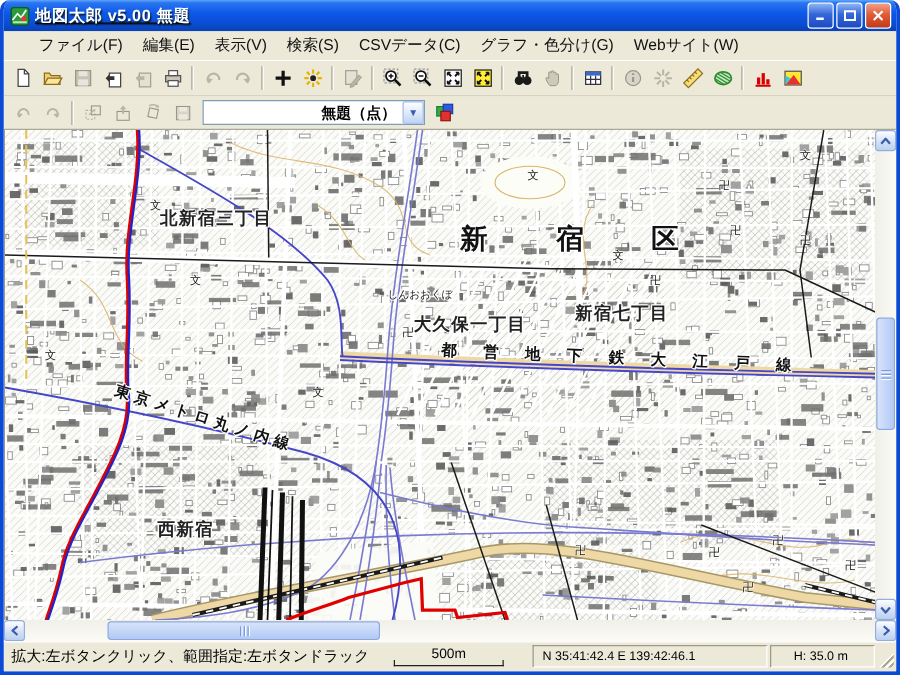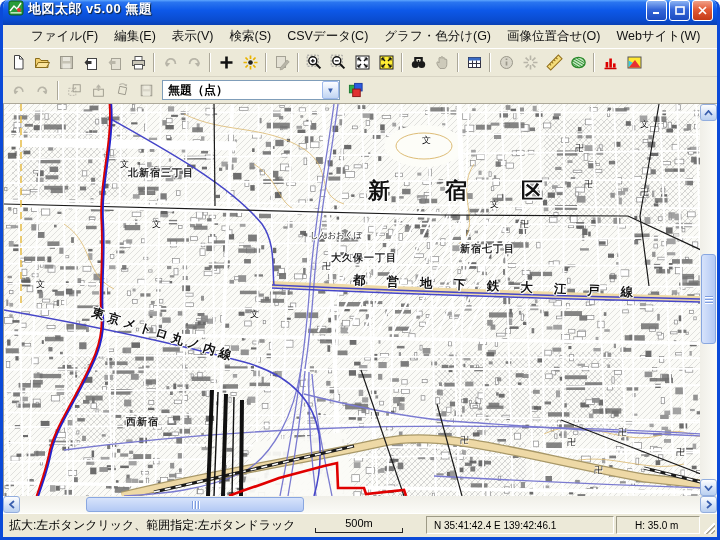--- a/index.html
+++ b/index.html
@@ -2,53 +2,53 @@
 <html><head>
 <meta charset="utf-8">
 <style>
   html,body{margin:0;padding:0;background:#fff;}
   *{box-sizing:border-box;}
   body{font-family:"Liberation Sans",sans-serif;-webkit-font-smoothing:antialiased;}
   .window{position:relative;width:720px;height:540px;display:flex;flex-direction:column;
     border-left:3px solid #0b4ad8;border-right:3px solid #0b4ad8;border-bottom:3px solid #0b4ad8;
     border-radius:8px 8px 0 0;overflow:hidden;background:#ece9d8;}
   
-  .titlebar{flex:0 0 25px;display:flex;align-items:flex-start;padding:0 4px 0 5px;
-    background:linear-gradient(180deg,#5ea7ff 0%,#2a75f0 9%,#0d58e8 42%,#0a4cd0 80%,#0a40b4 100%);}
+  .titlebar{flex:0 0 25px;display:flex;align-items:center;padding:0 4px 0 5px;
+    background:linear-gradient(180deg,#5ea7ff 0%,#2a75f0 9%,#0d58e8 42%,#0a4cd0 80%,#0a40b4 100%);text-decoration:underline;}
   .titlebar .appicon{width:16px;height:16px;margin-right:4px;}
   .titlebar .title{color:#fff;font-size:13px;font-weight:bold;text-shadow:1px 1px 1px #123;letter-spacing:.5px;flex:1;
     white-space:nowrap;overflow:hidden;}
   .winbtn{width:21px;height:21px;margin-left:2px;border:1px solid #fff;border-radius:3px;
     display:flex;align-items:center;justify-content:center;color:#fff;font-size:11px;font-weight:bold;line-height:1;
     background:linear-gradient(180deg,#8db4f4 0%,#3566d8 45%,#1c4bc0 100%);padding:0;}
   .winbtn.close{background:linear-gradient(180deg,#f0a088 0%,#e25b36 45%,#c43a17 100%);}
   
   .menubar{flex:0 0 22px;display:flex;align-items:center;background:#ece9d8;border-bottom:1px solid #fff;padding-left:20px;}
   .menuitem{font-size:12.5px;color:#111;padding:3px 8px;white-space:nowrap;}
   
-  .toolbar{display:flex;align-items:center;background:#ece9d8;padding-left:3px;}
+  .toolbar{display:flex;align-items:center;background:#ece9d8;padding-left:3px;text-align:right;}
   .tb1{flex:0 0 28px;border-bottom:1px solid #d8d4c4;}
   .tb2{flex:0 0 27px;border-bottom:1px solid #aca899;}
   button.tb{width:24px;height:23px;border:1px solid transparent;background:transparent;padding:1px;margin:0;
     display:flex;align-items:center;justify-content:center;}
   .sep{width:2px;height:19px;border-left:1px solid #aca899;border-right:1px solid #fff;margin:0 3px;}
   .combo{display:flex;align-items:center;width:178px;height:20px;border:1px solid #7f9db9;background:#fff;margin:0 4px;}
   .combo .val{flex:1;font-size:12px;font-weight:bold;padding:0 5px;white-space:nowrap;overflow:hidden;}
   .combo .drop{width:17px;height:18px;display:flex;align-items:center;justify-content:center;
     border:1px solid #9db9eb;border-radius:2px;background:linear-gradient(180deg,#fdfeff,#d9e6f9 60%,#c0d4f2);
     color:#3a5fae;font-size:8px;}
   
   .maprow{flex:0 0 392px;display:flex;}
   .mapwrap{position:relative;width:697px;height:392px;background:#fafaf6;overflow:hidden;border-left:1px solid #999;cursor:crosshair;}
   .mapwrap svg.mapcanvas{position:absolute;left:0;top:0;}
   .maplabel{position:absolute;color:#111;white-space:nowrap;pointer-events:none;
     text-shadow:1px 0 0 #fff,-1px 0 0 #fff,0 1px 0 #fff,0 -1px 0 #fff,1px 1px 0 #fff,-1px -1px 0 #fff;}
   .wardchar{font-size:22px;font-weight:600;font-family:"Liberation Serif",serif;}
   .linelabel{font-size:12.5px;font-weight:600;transform-origin:0 50%;}
-  .arealabel{font-size:10px;font-weight:600;letter-spacing:1px;color:#222;}
+  .arealabel{font-size:14px;font-weight:600;letter-spacing:1px;color:#222;}
   .kana{font-size:8.5px;letter-spacing:0;color:#222;font-weight:400;}
   .symglyph{position:absolute;font-size:9px;color:#111;pointer-events:none;
     text-shadow:0.5px 0.5px 0 #fff,-0.5px -0.5px 0 #fff;}
   
   .vscroll{width:17px;height:392px;background:linear-gradient(90deg,#f0efe8,#fbfbf7);display:flex;flex-direction:column;align-items:center;}
   .hscroll{flex:0 0 17px;background:linear-gradient(180deg,#f0efe8,#fbfbf7);display:flex;align-items:center;}
   .sbtn{width:17px;height:17px;flex:0 0 17px;border:1px solid #93aede;border-radius:3px;
     background:linear-gradient(180deg,#fefefe,#d2e0f6 60%,#bad0f0);display:flex;align-items:center;justify-content:center;
     color:#3a5fae;font-size:7px;padding:0;}
   .vthumb{position:relative;width:15px;height:90px;margin-top:133px;border:1px solid #89a7e0;border-radius:3px;
@@ -101,21 +101,20 @@
       </button>
   </div>
 
   <div class="menubar">
     <span class="menuitem">ファイル(F)</span>
     <span class="menuitem">編集(E)</span>
     <span class="menuitem">表示(V)</span>
     <span class="menuitem">検索(S)</span>
     <span class="menuitem">CSVデータ(C)</span>
     <span class="menuitem">グラフ・色分け(G)</span>
-    <span class="menuitem">画像位置合せ(O)</span>
     <span class="menuitem">Webサイト(W)</span>
 
   </div>
 
   <div class="toolbar tb1">
     <button class="tb">
         <svg class="icon" width="17" height="17" viewBox="0 0 17 17">
           <path d="M4.5 1.5h5l3.5 3.5v10H4.5z" fill="#fff" stroke="#444"></path>
           <path d="M9.5 1.5v3.5h3.5" fill="none" stroke="#444"></path>
         </svg>

